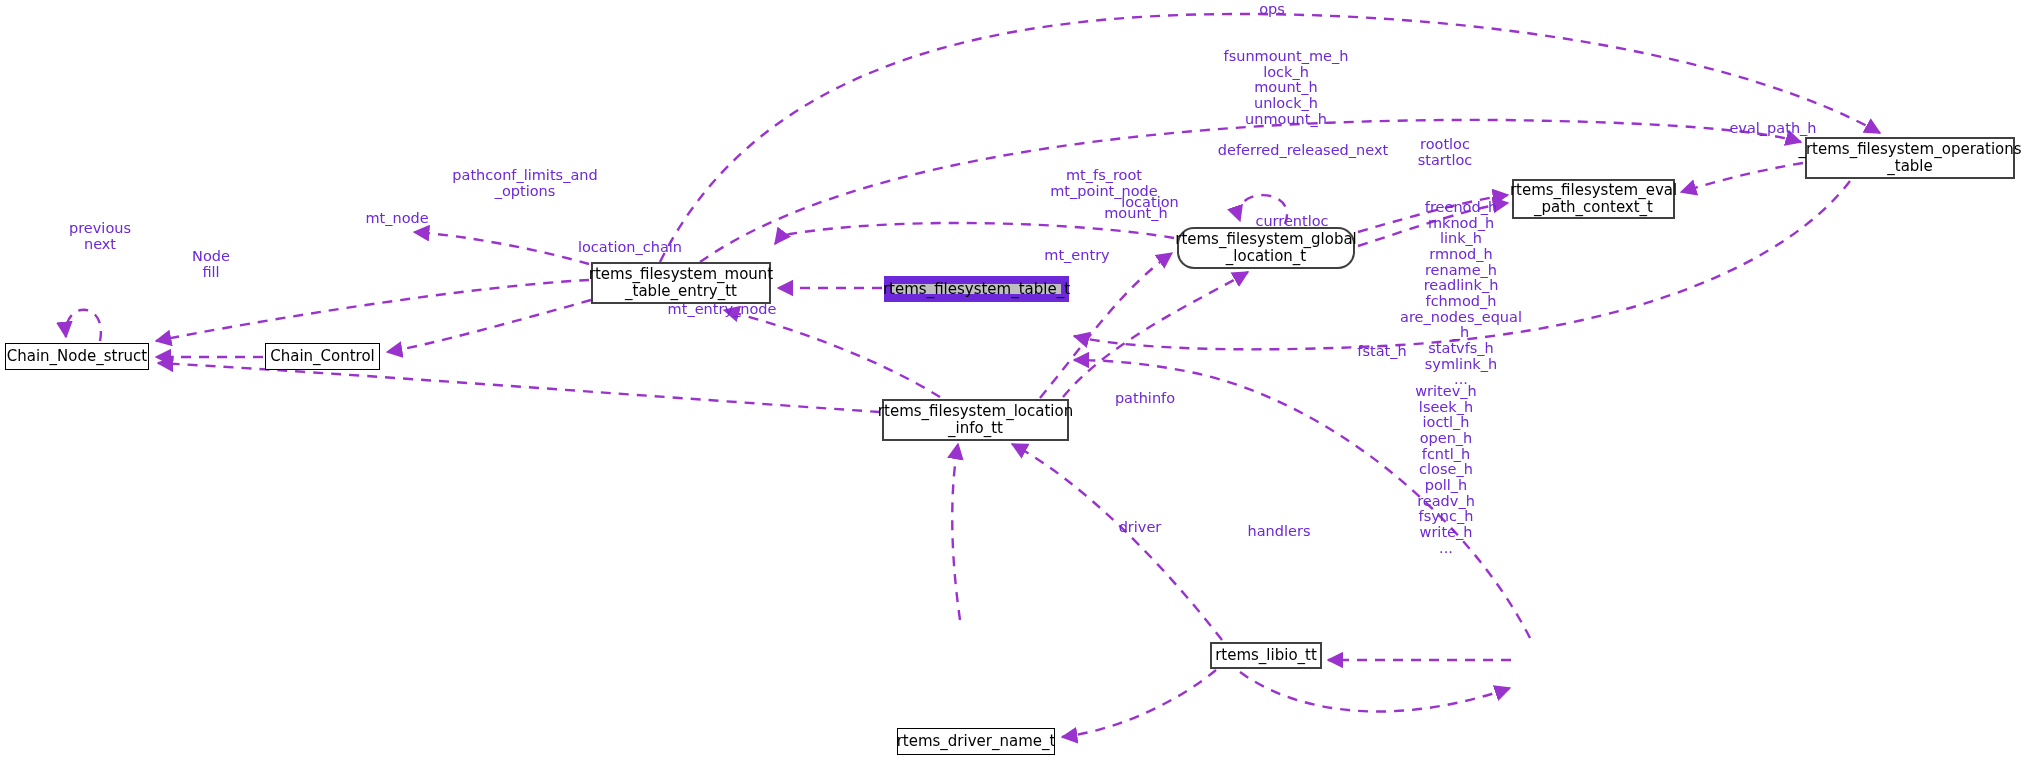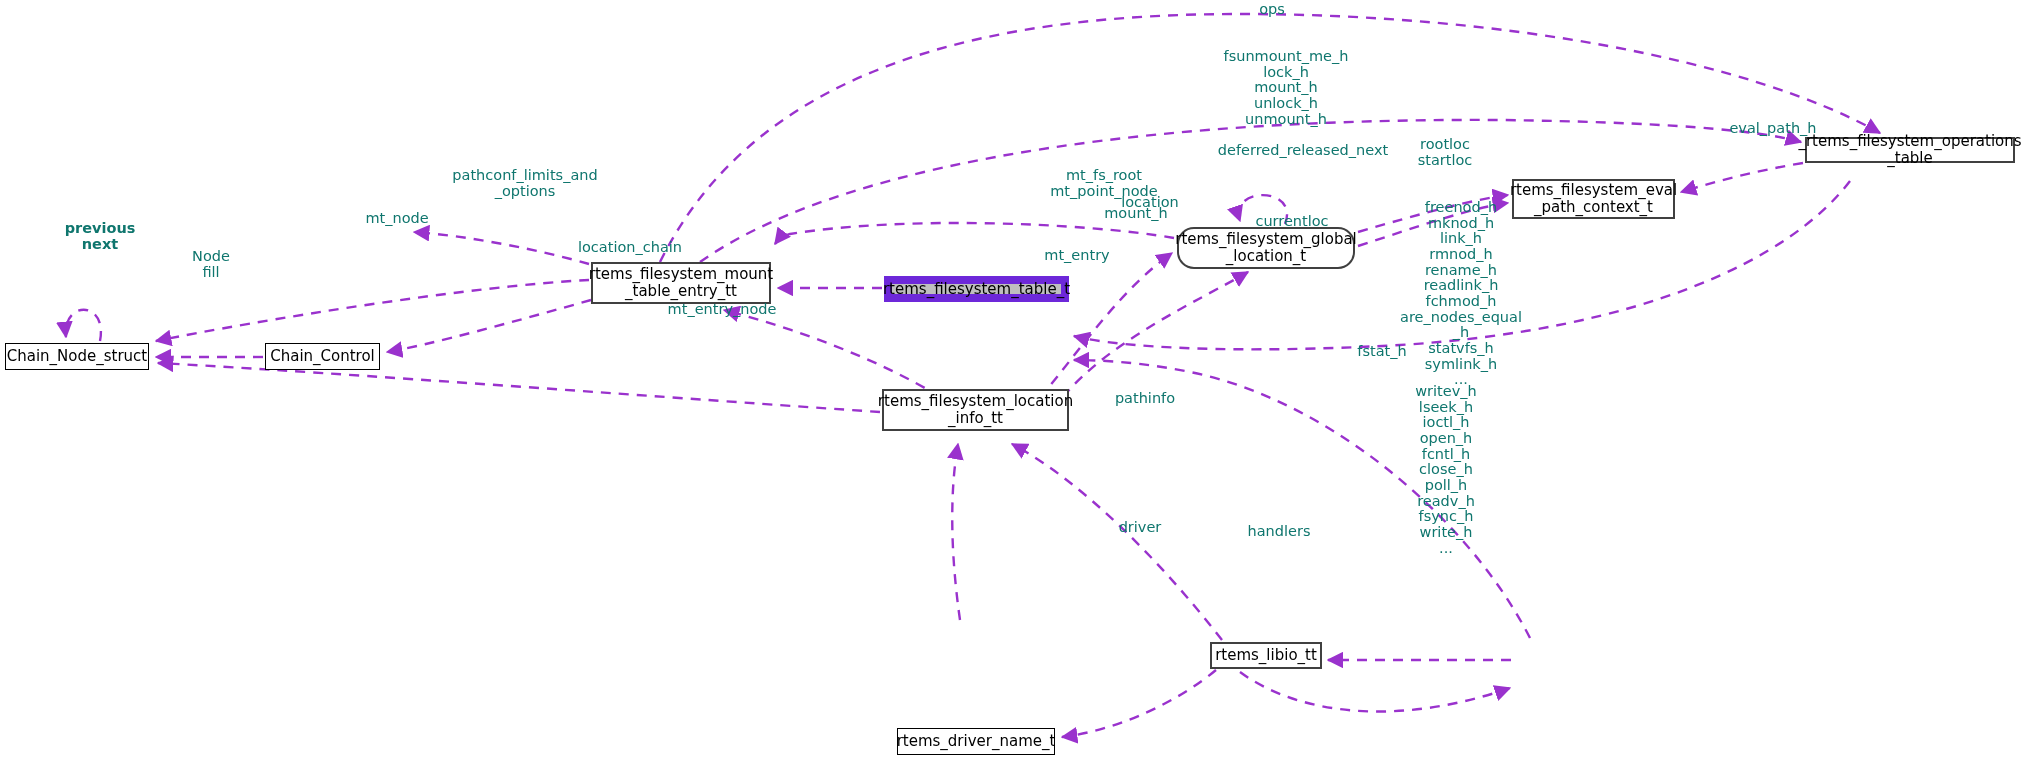--- a/index.html
+++ b/index.html
@@ -41,21 +41,21 @@
   }
   .node-box.thick {
     border: 2px solid #404040;
   }
   .node-box.highlight {
     background: #bfbfbf;
     border: 8px solid #6d28d9;
   }
   .edge-label {
     position: absolute;
-    color: #0f766e;
+    color: #6d28d9;
     font-size: 14.5px;
     line-height: 1.08;
     text-align: center;
     white-space: pre-line;
     z-index: 6;
     pointer-events: none;
   }
 </style>
 </head>
 <body>
@@ -128,45 +128,45 @@
 _table_entry_tt</div>
 
   <div class="node-box highlight" style="left:884px; top:276px; width:185px; height:26px;">rtems_filesystem_table_t</div>
 
   <div class="node-box thick" style="left:1177px; top:227px; width:178px; height:42px;border-radius:17px;">rtems_filesystem_global
 _location_t</div>
 
   <div class="node-box thick" style="left:1512px; top:179px; width:163px; height:40px;">rtems_filesystem_eval
 _path_context_t</div>
 
-  <div class="node-box thick" style="left:1805px; top:137px; width:210px; height:26px;">_rtems_filesystem_operations
+  <div class="node-box thick" style="left:1805px; top:137px; width:210px; height:42px;">_rtems_filesystem_operations
 _table</div>
 
-  <div class="node-box thick" style="left:882px; top:389px; width:187px; height:42px;">rtems_filesystem_location
+  <div class="node-box thick" style="left:882px; top:399px; width:187px; height:42px;">rtems_filesystem_location
 _info_tt</div>
 
   <div class="node-box thick" style="left:1210px; top:642px; width:112px; height:27px;">rtems_libio_tt</div>
 
 
   <div class="node-box" style="left:897px; top:728px; width:158px; height:27px;">rtems_driver_name_t</div>
 
   <div class="edge-label" style="left:1232px; top:2px; width:80px;">ops</div>
 
   <div class="edge-label" style="left:1196px; top:49px; width:180px;">fsunmount_me_h
 lock_h
 mount_h
 unlock_h
 unmount_h</div>
 
   <div class="edge-label" style="left:425px; top:168px; width:200px;">pathconf_limits_and
 _options</div>
 
   <div class="edge-label" style="left:337px; top:211px; width:120px;">mt_node</div>
 
-  <div class="edge-label" style="left:45px; top:221px; width:110px;font-weight:bold;">previous
+  <div class="edge-label" style="left:45px; top:221px; width:110px;">previous
 next</div>
 
   <div class="edge-label" style="left:171px; top:249px; width:80px;">Node
 fill</div>
 
   <div class="edge-label" style="left:550px; top:240px; width:160px;">location_chain</div>
 
   <div class="edge-label" style="left:1009px; top:168px; width:190px;">mt_fs_root
 mt_point_node</div>
 

